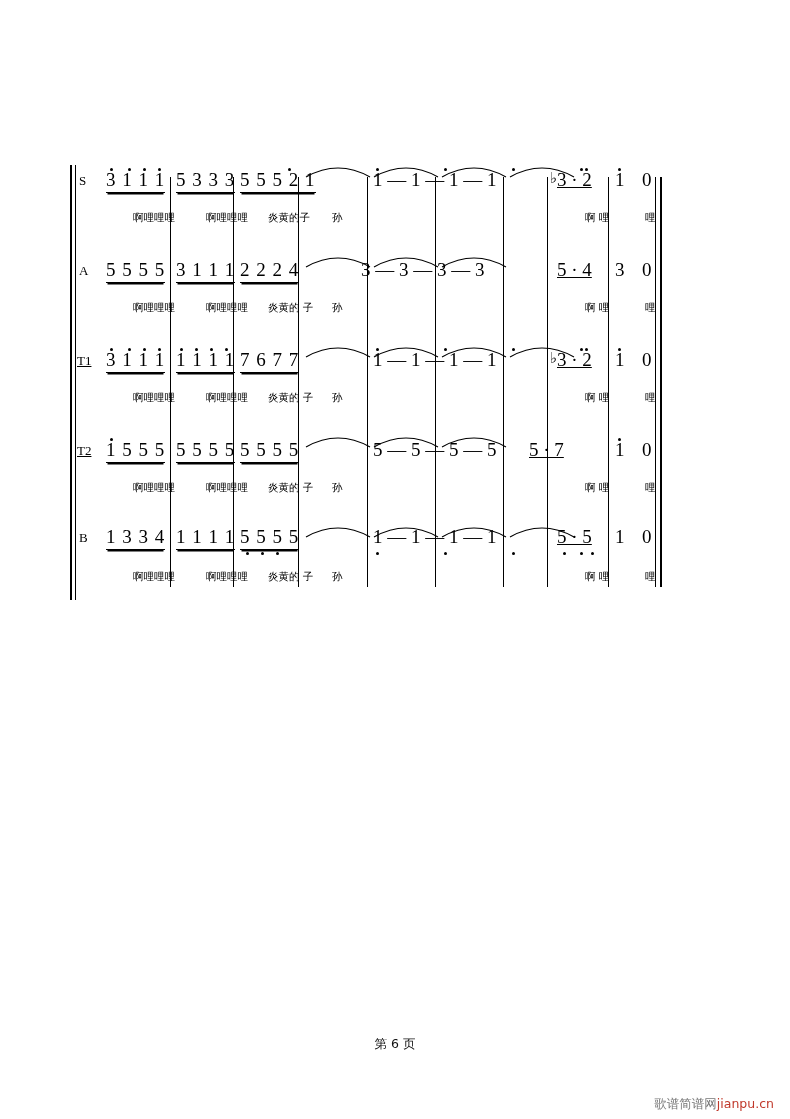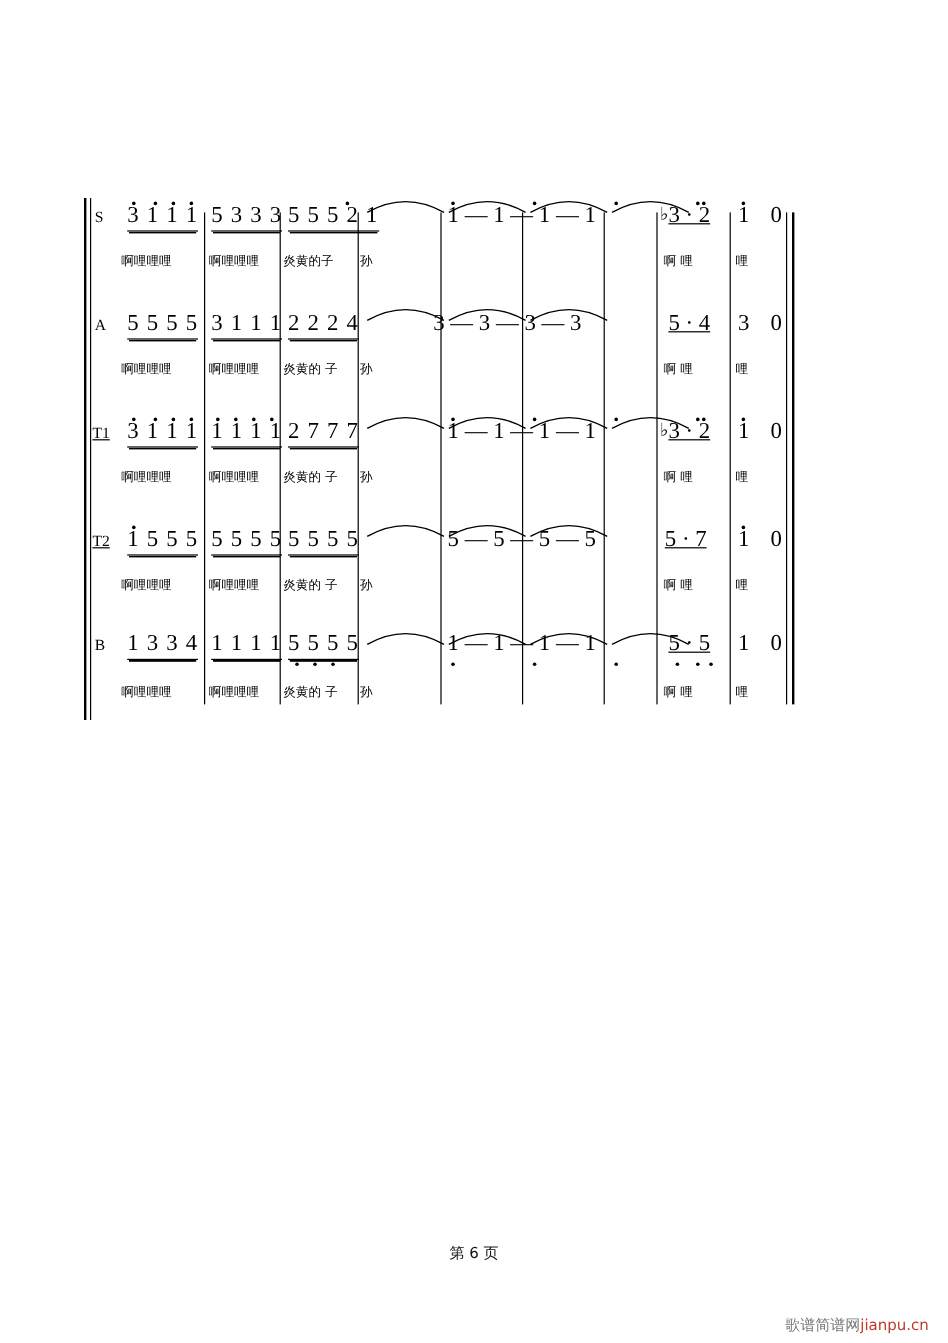--- a/index.html
+++ b/index.html
@@ -142,20 +142,21 @@
     background: #000;
   }
 
   
   .lyr {
     position: absolute;
     font-size: 10.5px;
     font-family: "DejaVu Sans", sans-serif;
     white-space: nowrap;
     letter-spacing: 0px;
+    margin-left: 32px;
   }
 
   
   #slurs {
     position: absolute;
     left: 0; top: 0;
     width: 590px;
     height: 435px;
     pointer-events: none;
   }
@@ -269,21 +270,21 @@
     <span class="odot" style="left:58px; top:3px;"></span>
     <span class="odot" style="left:73px; top:3px;"></span>
     <span class="odot" style="left:88px; top:3px;"></span>
 
     <span class="grp u2" style="left:106px;">1 1 1 1</span>
     <span class="odot" style="left:110px; top:3px;"></span>
     <span class="odot" style="left:125px; top:3px;"></span>
     <span class="odot" style="left:140px; top:3px;"></span>
     <span class="odot" style="left:155px; top:3px;"></span>
 
-    <span class="grp u2" style="left:170px;">2 7 7  7</span>
+    <span class="grp u2" style="left:170px;">7 6 7  7</span>
 
     <span class="n" style="left:303px;">1 —  1 —  1 —  1</span>
     <span class="odot" style="left:306px; top:3px;"></span>
     <span class="odot" style="left:374px; top:3px;"></span>
     <span class="odot" style="left:442px; top:3px;"></span>
     <span class="odot" style="left:510px; top:3px;"></span>
 
     <span class="flat" style="left:480px; top:4px;">♭</span>
     <span class="dotgrp" style="left:487px;">3 · 2</span>
     <span class="odot" style="left:515px; top:3px;"></span>
@@ -305,21 +306,21 @@
     <span class="voice-label wide">T2</span>
 
     <span class="grp u2" style="left:36px;">1 5 5 5</span>
     <span class="odot" style="left:40px; top:3px;"></span>
 
     <span class="grp u2" style="left:106px;">5 5 5 5</span>
     <span class="grp u2" style="left:170px;">5 5 5  5</span>
 
     <span class="n" style="left:303px;">5 —  5 —  5 —  5</span>
 
-    <span class="dotgrp" style="left:484px;text-align:center;">5 · 7</span>
+    <span class="dotgrp" style="left:459px;text-align:center;">5 · 7</span>
     <span class="n" style="left:545px;">1</span>
     <span class="odot" style="left:548px; top:3px;"></span>
     <span class="n" style="left:572px;">0</span>
 
     <span class="lyr" style="left:31px; top:46px;">啊哩哩哩</span>
     <span class="lyr" style="left:104px; top:46px;">啊哩哩哩</span>
     <span class="lyr" style="left:166px; top:46px;">炎黄的 子</span>
     <span class="lyr" style="left:230px; top:46px;">孙</span>
     <span class="lyr" style="left:483px; top:46px;">啊   哩</span>
     <span class="lyr" style="left:543px; top:46px;">哩</span>

